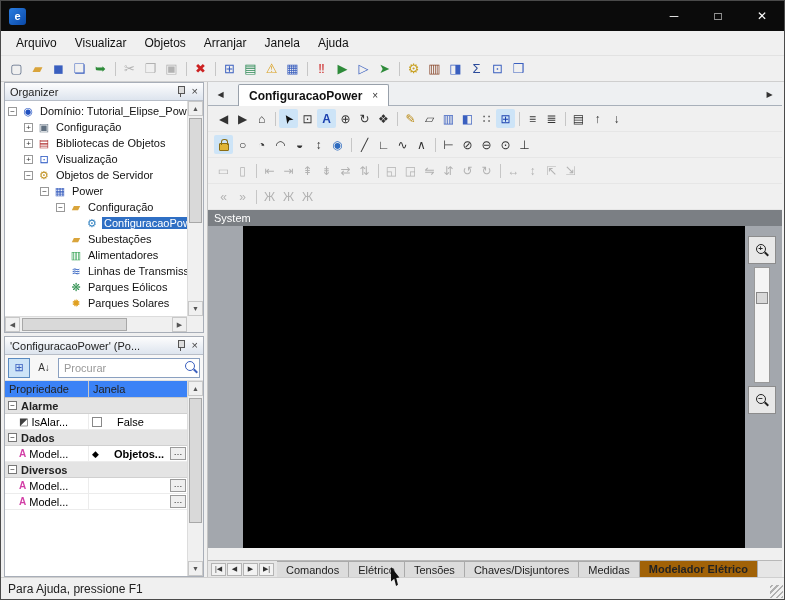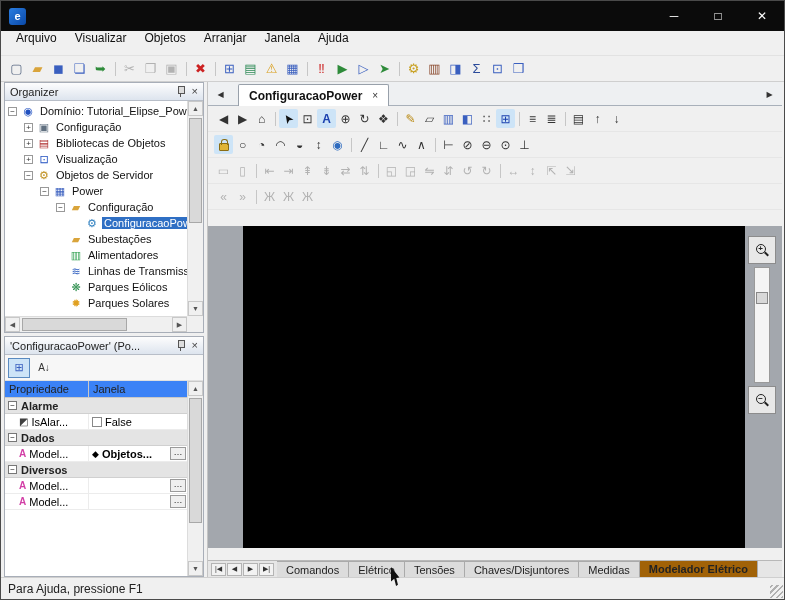--- a/index.html
+++ b/index.html
@@ -8,21 +8,21 @@
 
   
   .titlebar { position:absolute; top:0; left:0; right:0; height:30px; background:#0b0b0b; display:flex; align-items:center; color:#fff; }
   .app-icon { width:17px; height:17px; margin-left:8px; background:linear-gradient(135deg,#2a7de1,#0a49a8); border-radius:3px;
               display:flex; align-items:center; justify-content:center; font-size:11px; font-weight:bold; color:#fff; }
   .title-text { margin-left:8px; font-size:12px; white-space:nowrap; }
   .win-controls { margin-left:auto; display:flex; height:100%; }
   .win-btn { width:44px; display:flex; align-items:center; justify-content:center; font-size:12px; color:#fff; }
 
   
-  .menubar { position:absolute; top:30px; left:0; right:0; height:25px; background:#f0f0f0; display:flex; align-items:flex-start; padding-left:6px; border-bottom:1px solid #e2e2e2; }
+  .menubar { position:absolute; top:30px; left:0; right:0; height:25px; background:#f0f0f0; display:flex; align-items:center; padding-left:6px; border-bottom:1px solid #e2e2e2; }
   .menu-item { display:flex; align-items:center; padding:0 9px; font-size:12px; color:#111; }
   .maintoolbar { position:absolute; top:55px; left:0; right:0; height:26px; display:flex; align-items:center; padding-left:5px; background:#f0f0f0; border-bottom:1px solid #cfcfcf; }
   .tb-icon { width:21px; height:20px; display:flex; align-items:center; justify-content:center; font-size:13px; border:1px solid transparent; border-radius:2px; }
   .g { font-style:normal; display:block; line-height:1; }
   .tb-icon.sep, .dt-icon.sep { width:8px; height:18px; position:relative; }
   .tb-icon.sep::after, .dt-icon.sep::after { content:""; position:absolute; left:3px; top:1px; bottom:1px; width:1px; background:#c6c6c6; }
   .dis .g { color:#b2b2b2 !important; }
   .on { background:#cde4f7; border:1px solid #5a8ac0; }
 
   
@@ -78,21 +78,21 @@
   .search-mag { position:absolute; right:2px; top:3px; }
 
   .pgrid { position:absolute; top:44px; left:0; right:16px; bottom:0; background:#fff; overflow:hidden; }
   .pgrid-header { display:flex; height:17px; background:#3b82f6; border-bottom:1px solid #c8c8c8; font-size:11px; color:#222; align-items:center; }
   .pg-col1 { width:84px; padding-left:4px; border-right:1px solid #c8c8c8; height:100%; display:flex; align-items:center; }
   .pg-col2 { flex:1; padding-left:4px; }
   .pcat { display:flex; align-items:center; height:16px; background:#e4e4e4; border-bottom:1px solid #d0d0d0; font-weight:bold; font-size:11px; padding-left:3px; gap:4px; color:#222; }
   .cexp { width:9px; height:9px; border:1px solid #777; background:#fff; font-size:8px; line-height:7px; text-align:center; font-weight:normal; }
   .prow { display:flex; height:16px; border-bottom:1px solid #ececec; font-size:11px; align-items:stretch; }
   .prow .c1 { width:84px; display:flex; align-items:center; border-right:1px solid #ececec; padding-left:14px; gap:3px; overflow:hidden; white-space:nowrap; }
-  .prow .c2 { flex:1; display:flex; align-items:center; padding-left:3px; gap:3px; overflow:hidden; white-space:nowrap; position:relative; }
+  .prow .c2 { flex:1; display:flex; align-items:center; padding-left:3px; gap:15px; overflow:hidden; white-space:nowrap; position:relative; }
   .picon { font-size:10px; flex:none; color:#404040; }
   .picon.pink { color:#d23fa6; font-weight:bold; }
   .cbx { width:10px; height:10px; border:1px solid #888; background:#fff; flex:none; }
   .vdiamond { font-size:9px; }
   .bold { font-weight:bold; }
   .dots-btn { position:absolute; right:1px; top:1px; width:16px; height:13px; background:#efefef; border:1px solid #9a9a9a; font-size:9px; line-height:9px; text-align:center; color:#222; }
 
   
   .main-area { position:absolute; top:81px; left:206px; right:2px; bottom:22px; background:#f0f0f0; border-left:1px solid #c4c4c4; }
   .tabstrip { position:absolute; top:0; left:0; right:0; height:24px; background:#eef0f2; border-bottom:1px solid #a8b0ba; }
@@ -339,20 +339,24 @@
         <span class="pin-icon"></span>
         <span class="close-x">×</span>
       </div>
       <div class="ptools">
         <span class="ptool-btn on">
             <i class="g catg">⊞</i>
           </span>
         <span class="ptool-btn">
             <i class="g azg">A↓</i>
           </span>
+        <span class="search-wrap">
+          <input class="search" placeholder="Procurar" style="">
+          <span class="magi blue search-mag"></span>
+        </span>
       </div>
       <div class="pgrid">
         <div class="pgrid-header">
           <span class="pg-col1">Propriedade</span>
           <span class="pg-col2">Janela</span>
         </div>
         <div class="pcat">
           <span class="cexp">−</span>
           <span>Alarme</span>
         </div>
@@ -634,20 +638,23 @@
           <i class="g">Ж</i>
         </span>
         <span class="dt-icon dis">
           <i class="g">Ж</i>
         </span>
         <span class="dt-icon dis">
           <i class="g">Ж</i>
         </span>
     </div>
 
+    <div class="sysbar">
+      <span>System</span>
+    </div>
 
     <div class="canvas-wrap">
       <div class="black-canvas"></div>
       <div class="zoom-panel">
         <div class="zoom-btn">
             <span class="magi">
               <b>+</b>
             </span>
           </div>
         <div class="zoom-track">

